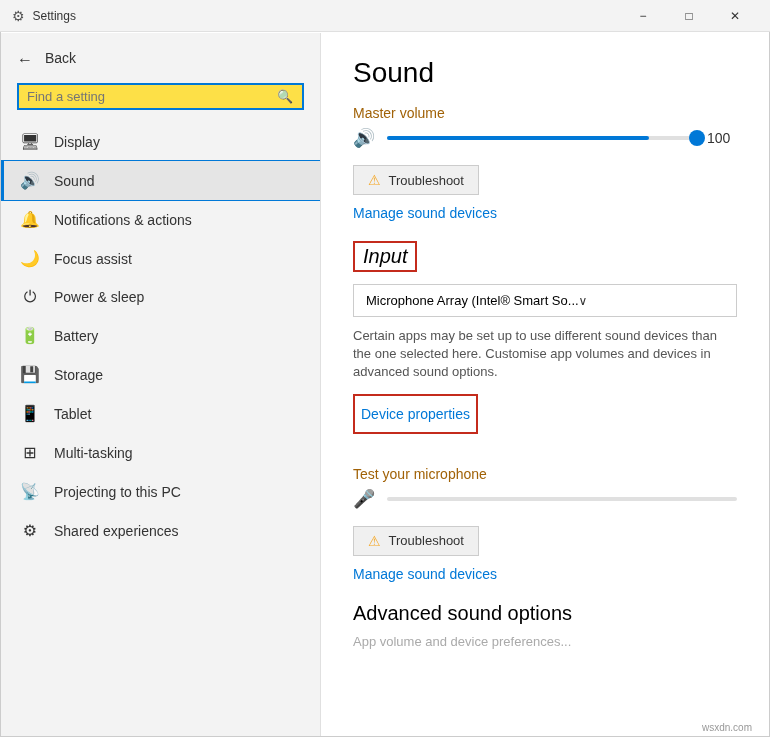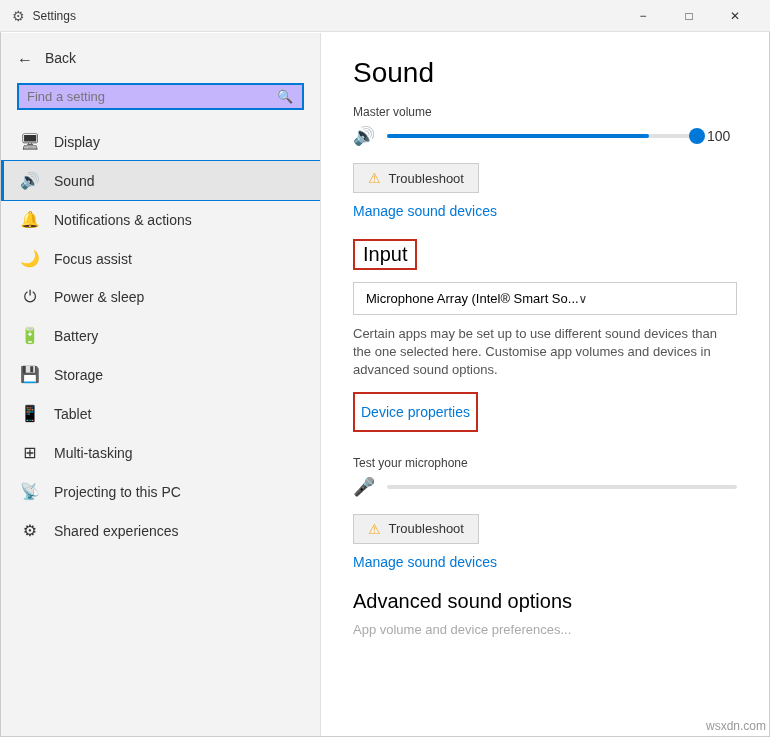--- a/index.html
+++ b/index.html
@@ -29,21 +29,21 @@
       border-right: 1px solid #e0e0e0; display: flex; flex-direction: column;
       overflow-y: auto; padding-top: 8px;
     }
     .sidebar-back {
       display: flex; align-items: center; padding: 8px 16px;
       cursor: pointer; color: #333; font-size: 14px;
     }
     .sidebar-back-icon { margin-right: 12px; font-size: 16px; }
     .search-box {
       margin: 8px 16px 12px 16px;
-      border: 2px solid #0078d7; background: #c4b5fd;
+      border: 2px solid #0078d7; background: #fde047;
       display: flex; align-items: center; padding: 4px 8px;
     }
     .search-input {
       border: none; outline: none; font-size: 13px; flex: 1;
       background: transparent; color: #333;
     }
     .search-icon { color: #666; font-size: 13px; }
     .sidebar-section-label {
       padding: 8px 16px 4px 16px; font-size: 12px; font-weight: 700; color: #333;
     }
@@ -58,21 +58,21 @@
     }
     .sidebar-item-icon { margin-right: 14px; font-size: 16px; width: 20px; text-align: center; }
     .sidebar-item-label { font-size: 14px; }
 
     
     .content {
       flex: 1; overflow-y: auto; padding: 24px 32px;
       background: #fff;
     }
     .page-title { font-size: 28px; font-weight: 300; color: #000; margin-bottom: 16px; }
-    .section-label { font-size: 12px; color: #404040; margin-bottom: 6px; margin-top: 8px; }
+    .section-label { font-size: 14px; color: #a16207; margin-bottom: 6px; margin-top: 16px; }
 
     
     .volume-row { display: flex; align-items: center; gap: 12px; margin-bottom: 16px; }
     .volume-icon { font-size: 18px; color: #333; }
     .slider-track {
       flex: 1; height: 4px; background: #e0e0e0; position: relative; border-radius: 2px;
     }
     .slider-fill { height: 4px; background: #0078d7; border-radius: 2px; width: 85%; }
     .slider-thumb {
       position: absolute; right: -2px; top: -6px;
@@ -121,21 +121,21 @@
     .mic-icon { font-size: 18px; color: #333; }
     .mic-track { flex: 1; height: 4px; background: #e0e0e0; border-radius: 2px; }
 
     
     .content::-webkit-scrollbar { width: 8px; }
     .content::-webkit-scrollbar-track { background: #f3f3f3; }
     .content::-webkit-scrollbar-thumb { background: #ccc; }
 
     
     .watermark {
-      position: absolute; bottom: 4px; right: 4px; font-size: 12px; color: #999; z-index: 100;
+      position: absolute; bottom: 4px; right: 18px; font-size: 10px; color: #999; z-index: 100;
     }
   </style>
 </head>
 <body>
 
 <div class="titlebar">
   <span class="titlebar-icon">⚙</span>
   <span class="titlebar-title">Settings</span>
   <div class="titlebar-controls">
     <button class="titlebar-btn">−</button>
@@ -219,21 +219,21 @@
         <span class="volume-value">100</span>
       </div>
 
       <button class="btn-troubleshoot">
         <span class="warn-icon">⚠</span>
         <span>Troubleshoot</span>
       </button>
       <br>
       <a class="link">Manage sound devices</a>
 
-      <div style="border: 2px solid #c42b1c; display: inline-block; margin-bottom: 12px; padding: 2px 8px;">
+      <div style="border: 2px solid #c42b1c; display: inline-block; margin-bottom: 12px; padding: 2px 8px; font-style: italic;">
         <h2 class="section-heading" style="border: none; padding: 0; margin: 0; font-size: 20px;">Input</h2>
       </div>
 
 
       <div class="dropdown">
         <span>Microphone Array (Intel® Smart So...</span>
         <span class="dropdown-arrow">∨</span>
       </div>
 
       <p class="hint-text">Certain apps may be set up to use different sound devices than the one selected here. Customise app volumes and devices in advanced sound options.</p>

